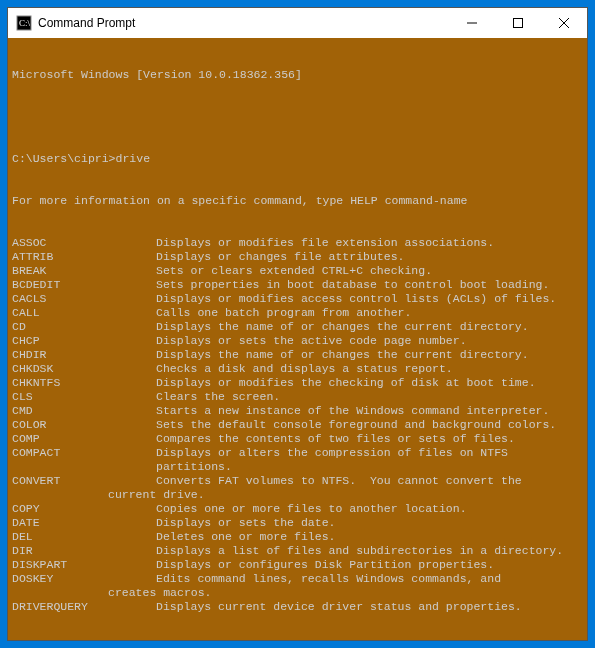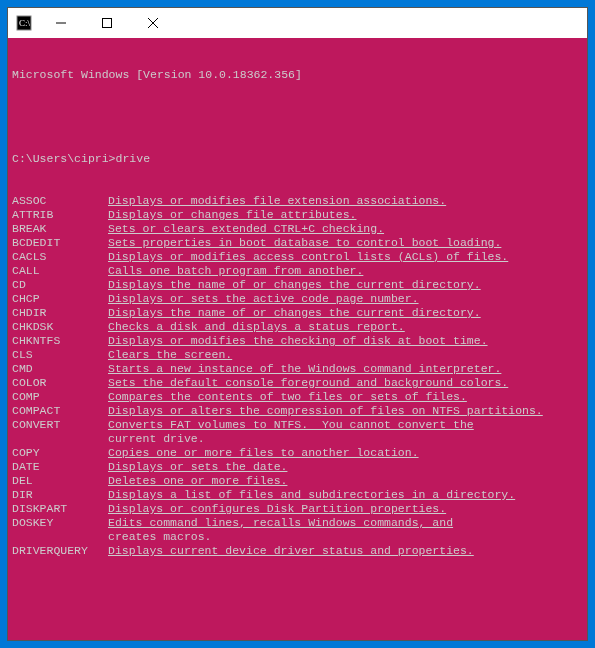--- a/index.html
+++ b/index.html
@@ -56,59 +56,60 @@
       align-items: center;
       justify-content: center;
       cursor: pointer;
     }
     .tb-btn svg {
       width: 10px;
       height: 10px;
     }
     .terminal {
       flex: 1;
-      background: #be185d;
+      background: #a16207;
       color: #cccccc;
       font-size: 11.5px;
       line-height: 14px;
       padding: 2px 4px;
       overflow: hidden;
       white-space: pre;
     }
     .term-line {
       display: block;
     }
     .cmd-row {
       display: flex;
+      gap: 48px;
     }
     .cmd-name {
       min-width: 96px;
       display: inline-block;
     }
     .cmd-desc {
       flex: 1;
       white-space: pre-wrap;
-      text-decoration: underline;
     }
     .cmd-cont {
       padding-left: 96px;
       white-space: pre-wrap;
     }
   </style>
 </head>
 <body>
 
 <div class="window">
   <div class="titlebar">
     <span class="titlebar-icon">
       <svg viewBox="0 0 16 16">
         <rect x="1" y="1" width="14" height="14" fill="#000" stroke="#888" stroke-width="1"></rect>
         <text x="3" y="11" font-size="9" fill="#fff" font-family="Consolas">C:\</text>
       </svg>
     </span>
+    <span class="titlebar-title">Command Prompt</span>
     <div class="titlebar-controls">
       <div class="tb-btn">
         <svg viewBox="0 0 10 10">
             <line x1="0" y1="5" x2="10" y2="5" stroke="#000" stroke-width="1"></line>
           </svg>
       </div>
       <div class="tb-btn">
         <svg viewBox="0 0 10 10">
             <rect x="0.5" y="0.5" width="9" height="9" fill="none" stroke="#000" stroke-width="1"></rect>
           </svg>
@@ -119,15 +120,16 @@
             <line x1="10" y1="0" x2="0" y2="10" stroke="#000" stroke-width="1"></line>
           </svg>
       </div>
     </div>
   </div>
 
   <div class="terminal">
     <span class="term-line">Microsoft Windows [Version 10.0.18362.356]</span>
     <span class="term-line"> </span>
     <span class="term-line"><span>C:\Users\cipri&gt;</span><span>drive</span></span>
+    <span class="term-line">For more information on a specific command, type HELP command-name</span>
     <div id="command-list"><div class="cmd-row"><span class="cmd-name">ASSOC</span><span class="cmd-desc">Displays or modifies file extension associations.</span></div><div class="cmd-row"><span class="cmd-name">ATTRIB</span><span class="cmd-desc">Displays or changes file attributes.</span></div><div class="cmd-row"><span class="cmd-name">BREAK</span><span class="cmd-desc">Sets or clears extended CTRL+C checking.</span></div><div class="cmd-row"><span class="cmd-name">BCDEDIT</span><span class="cmd-desc">Sets properties in boot database to control boot loading.</span></div><div class="cmd-row"><span class="cmd-name">CACLS</span><span class="cmd-desc">Displays or modifies access control lists (ACLs) of files.</span></div><div class="cmd-row"><span class="cmd-name">CALL</span><span class="cmd-desc">Calls one batch program from another.</span></div><div class="cmd-row"><span class="cmd-name">CD</span><span class="cmd-desc">Displays the name of or changes the current directory.</span></div><div class="cmd-row"><span class="cmd-name">CHCP</span><span class="cmd-desc">Displays or sets the active code page number.</span></div><div class="cmd-row"><span class="cmd-name">CHDIR</span><span class="cmd-desc">Displays the name of or changes the current directory.</span></div><div class="cmd-row"><span class="cmd-name">CHKDSK</span><span class="cmd-desc">Checks a disk and displays a status report.</span></div><div class="cmd-row"><span class="cmd-name">CHKNTFS</span><span class="cmd-desc">Displays or modifies the checking of disk at boot time.</span></div><div class="cmd-row"><span class="cmd-name">CLS</span><span class="cmd-desc">Clears the screen.</span></div><div class="cmd-row"><span class="cmd-name">CMD</span><span class="cmd-desc">Starts a new instance of the Windows command interpreter.</span></div><div class="cmd-row"><span class="cmd-name">COLOR</span><span class="cmd-desc">Sets the default console foreground and background colors.</span></div><div class="cmd-row"><span class="cmd-name">COMP</span><span class="cmd-desc">Compares the contents of two files or sets of files.</span></div><div class="cmd-row"><span class="cmd-name">COMPACT</span><span class="cmd-desc">Displays or alters the compression of files on NTFS partitions.</span></div><div class="cmd-row"><span class="cmd-name">CONVERT</span><span class="cmd-desc">Converts FAT volumes to NTFS.  You cannot convert the</span></div><div class="cmd-cont">current drive.</div><div class="cmd-row"><span class="cmd-name">COPY</span><span class="cmd-desc">Copies one or more files to another location.</span></div><div class="cmd-row"><span class="cmd-name">DATE</span><span class="cmd-desc">Displays or sets the date.</span></div><div class="cmd-row"><span class="cmd-name">DEL</span><span class="cmd-desc">Deletes one or more files.</span></div><div class="cmd-row"><span class="cmd-name">DIR</span><span class="cmd-desc">Displays a list of files and subdirectories in a directory.</span></div><div class="cmd-row"><span class="cmd-name">DISKPART</span><span class="cmd-desc">Displays or configures Disk Partition properties.</span></div><div class="cmd-row"><span class="cmd-name">DOSKEY</span><span class="cmd-desc">Edits command lines, recalls Windows commands, and</span></div><div class="cmd-cont">creates macros.</div><div class="cmd-row"><span class="cmd-name">DRIVERQUERY</span><span class="cmd-desc">Displays current device driver status and properties.</span></div></div>
   </div>
 </div>
 
 </body></html>

